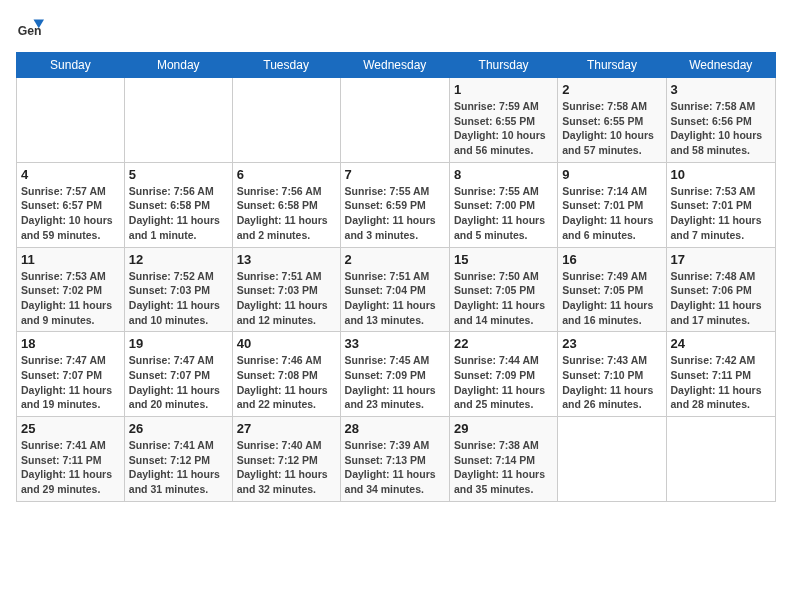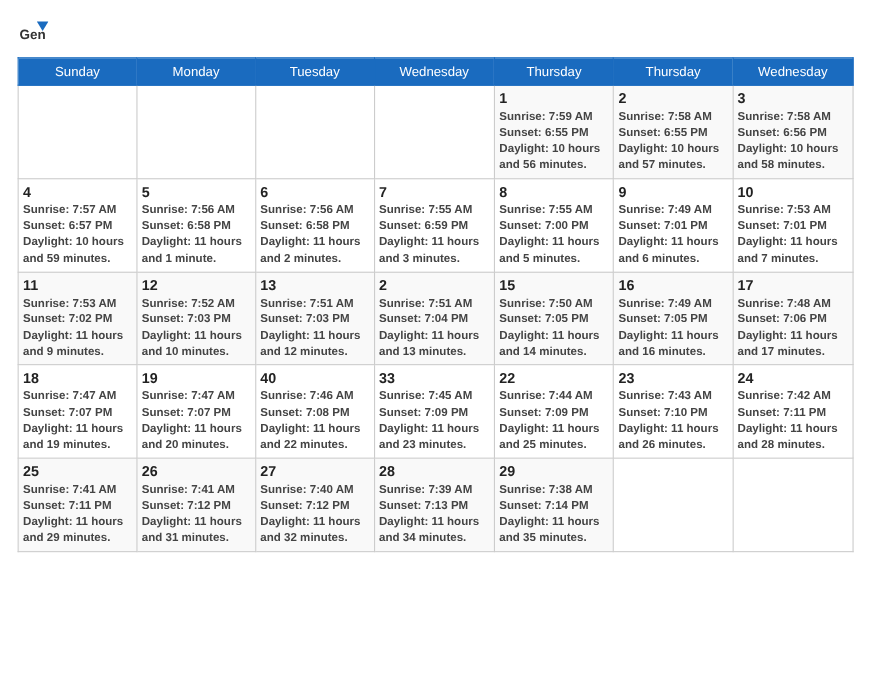--- a/index.html
+++ b/index.html
@@ -175,21 +175,21 @@
 Daylight: 11 hours and 3 minutes.</div>
         </td>
         <td>
           <span class="day-num">8</span>
           <div class="day-detail">Sunrise: 7:55 AM
 Sunset: 7:00 PM
 Daylight: 11 hours and 5 minutes.</div>
         </td>
         <td>
           <span class="day-num">9</span>
-          <div class="day-detail">Sunrise: 7:49 AM
+          <div class="day-detail">Sunrise: 7:14 AM
 Sunset: 7:01 PM
 Daylight: 11 hours and 6 minutes.</div>
         </td>
         <td>
           <span class="day-num">10</span>
           <div class="day-detail">Sunrise: 7:53 AM
 Sunset: 7:01 PM
 Daylight: 11 hours and 7 minutes.</div>
         </td>
       </tr>

